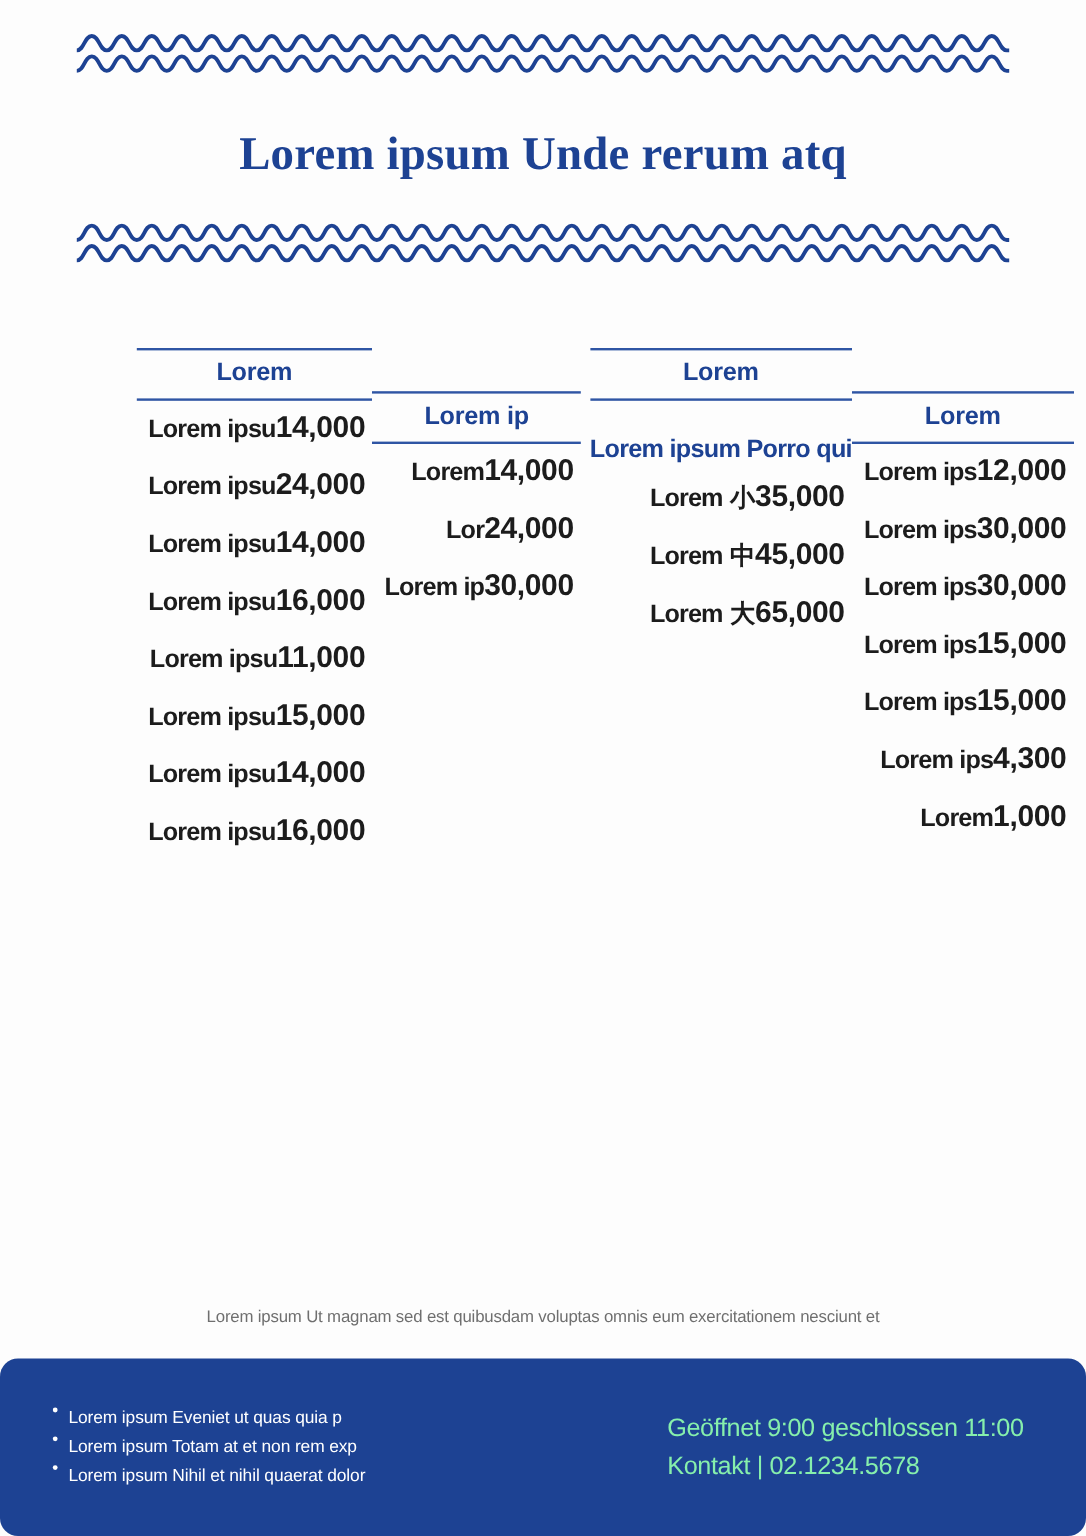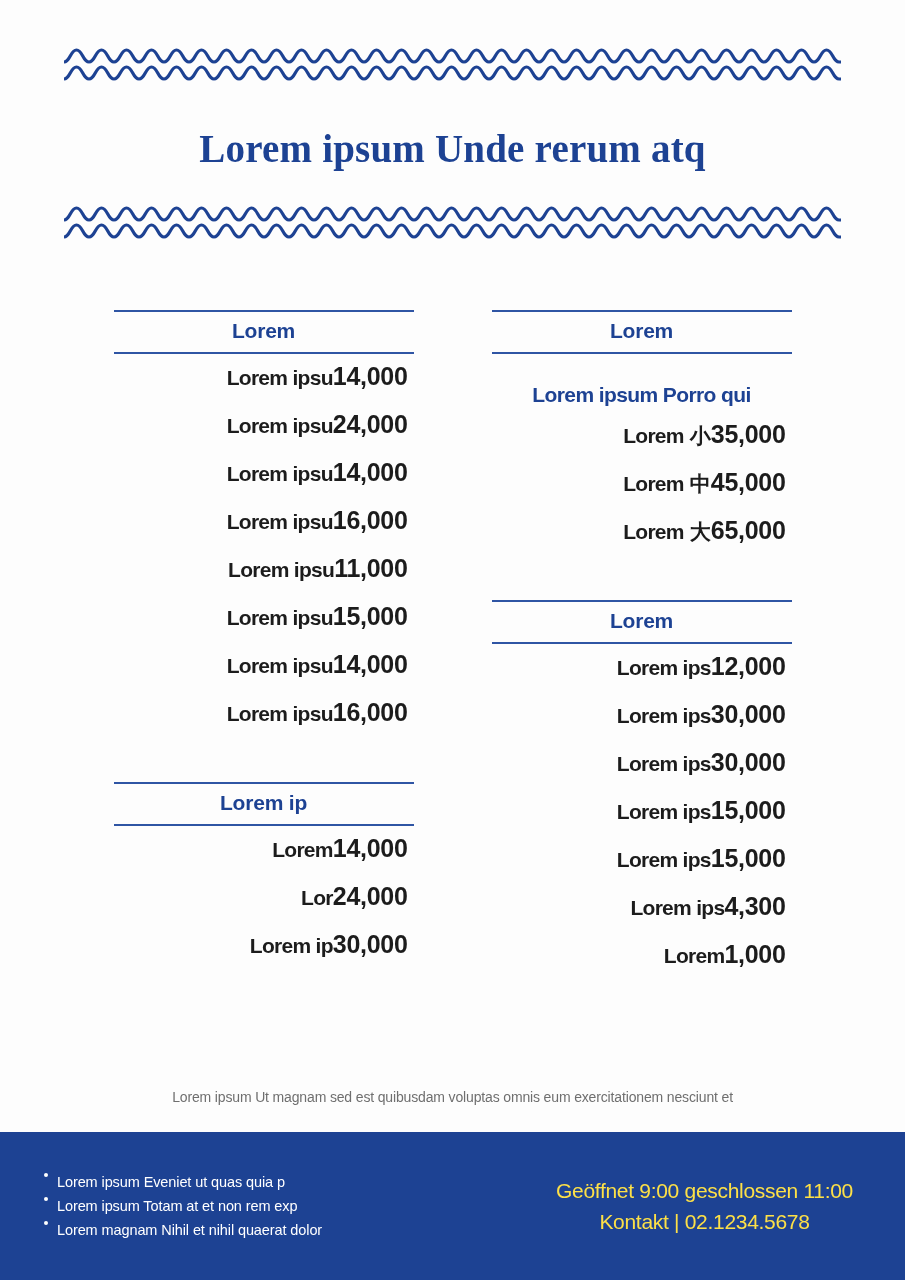--- a/index.html
+++ b/index.html
@@ -20,21 +20,21 @@
     width: 905px;
     height: 1280px;
     background: #fdfdfd;
     display: flex;
     flex-direction: column;
   }
 
   
   .header {
     position: relative;
-    padding-top: 48px;
+    padding-top: 28px;
     flex: 0 0 auto;
   }
   .wave-band {
     width: 777px;
     height: 44px;
     margin: 0 auto;
     display: block;
   }
   .wave-band.bottom {
     margin-top: 26px;
@@ -57,21 +57,20 @@
   .content {
     flex: 1 1 auto;
     display: flex;
     justify-content: center;
     gap: 78px;
     padding: 60px 0 0 0;
   }
   .column {
     width: 300px;
     display: flex;
-    flex-direction: column;
   }
 
   .section {
     width: 100%;
   }
   .section + .section {
     margin-top: 36px;
   }
   .section-head {
     border-top: 2px solid #2f55a4;
@@ -142,20 +141,21 @@
   
   .footer {
     flex: 0 0 auto;
     background: #1d4293;
     height: 148px;
     display: flex;
     align-items: center;
     justify-content: space-between;
     padding: 0 52px 0 44px;
     box-sizing: border-box;
+    border-radius: 15px;
   }
   .footer-bullets {
     list-style: none;
     margin: 0;
     padding: 0;
   }
   .footer-bullets li {
     display: flex;
     align-items: flex-start;
     color: #ffffff;
@@ -165,22 +165,22 @@
   }
   .bullet-dot {
     width: 4px;
     height: 4px;
     border-radius: 50%;
     background: #ffffff;
     margin: 3px 9px 0 0;
     flex: 0 0 auto;
   }
   .footer-contact {
-    text-align: center;
-    color: #fde047;
+    text-align: left;
+    color: #86efac;
   }
   .footer-contact div {
     font-size: 21px;
     line-height: 31px;
     letter-spacing: -0.3px;
     white-space: nowrap;
   }
 </style>
 </head>
 <body>
@@ -343,21 +343,21 @@
       <li>
         <span class="bullet-dot"></span>
         <span>Lorem ipsum Eveniet ut quas quia p</span>
       </li>
       <li>
         <span class="bullet-dot"></span>
         <span>Lorem ipsum Totam at et non rem exp</span>
       </li>
       <li>
         <span class="bullet-dot"></span>
-        <span>Lorem magnam Nihil et nihil quaerat dolor</span>
+        <span>Lorem ipsum Nihil et nihil quaerat dolor</span>
       </li>
     </ul>
     <div class="footer-contact">
       <div>Geöffnet 9:00 geschlossen 11:00</div>
       <div>Kontakt | 02.1234.5678</div>
     </div>
   </div>
 
 </div>
 

